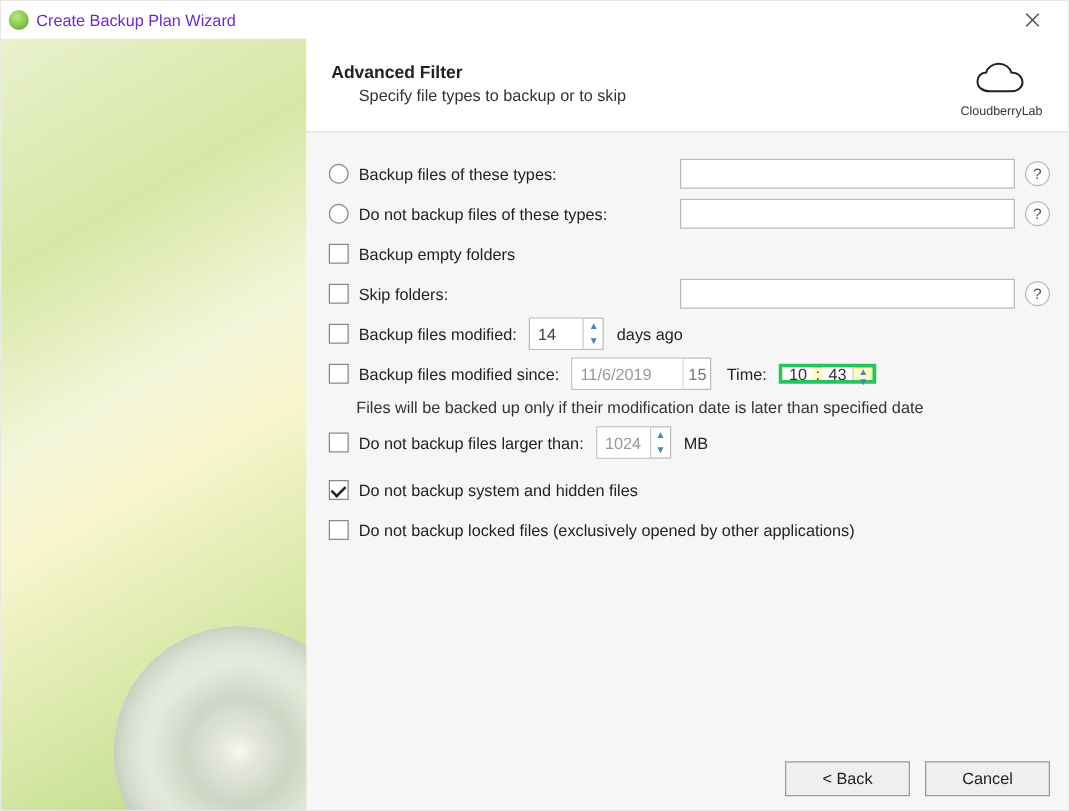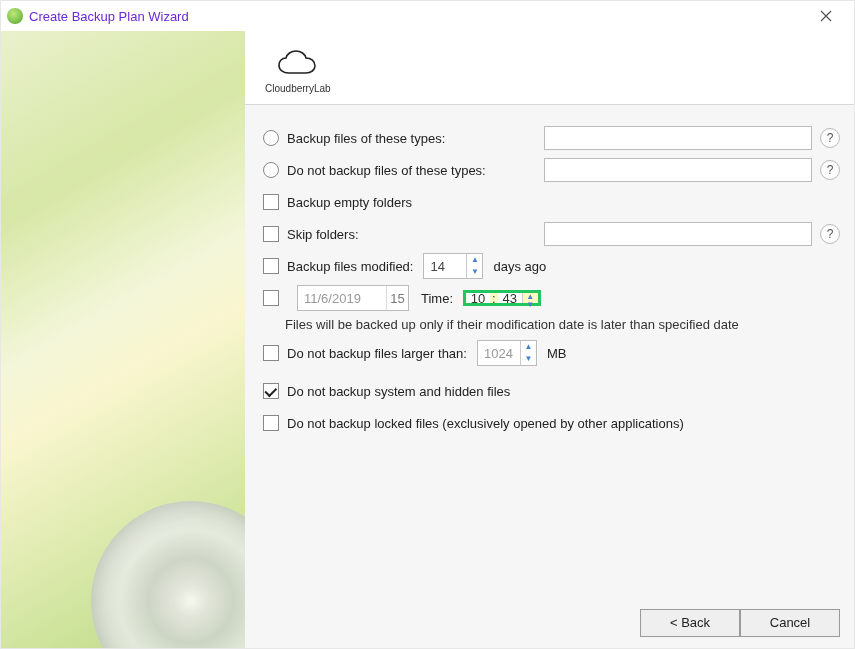--- a/index.html
+++ b/index.html
@@ -98,21 +98,21 @@
   .date-wrap { display:flex; align-items:stretch; height:26px; border:1px solid #bbb; background:#fff; }
   .date-wrap input { border:none; width:88px; padding:0 6px; font-family:inherit; font-size:13px; color:#999; }
   .date-wrap .cal { width:22px; display:flex; align-items:center; justify-content:center; border-left:1px solid #ddd; color:#777; }
   .hint { margin: 2px 0 8px 22px; color:#333; }
   .right-group { display:flex; align-items:center; margin-left:auto; }
   .footer {
     height: 52px;
     background: #f6f6f6;
     border-top: 1px solid transparent;
     display:flex; align-items:center; justify-content:flex-end;
-    padding: 0 14px; 
+    padding: 0 14px; gap: 12px;
   }
   .btn {
     min-width: 100px; height: 28px;
     border: 1px solid #9a9a9a; background: #efefef;
     display:flex; align-items:center; justify-content:center;
     font-family: inherit; font-size: 13px; color:#222;
     cursor: default;
   }
   .btn.primary { border: 2px solid #2a6fb5; background:#fff; }
   .time-wrap { display:flex; align-items:stretch; height:16px; border:3px solid #22c55e; background:#fef9c3; }
@@ -134,20 +134,24 @@
     </div>
   </div>
 
   <div class="body">
     <div class="side">
       <div class="disc"></div>
     </div>
 
     <div class="main">
       <div class="header">
+        <div class="header-text">
+          <h1>Advanced Filter</h1>
+          <p class="sub">Specify file types to backup or to skip</p>
+        </div>
         <div class="brand">
           <div class="cloud">
             <svg width="48" height="30" viewBox="0 0 48 30">
               <path d="M15 24c-6 0-10-3-10-8 0-4 3-7 7-7 1-4 5-7 10-7 5 0 9 3 10 7 5 0 9 3 9 8 0 4-4 7-9 7H15z" fill="none" stroke="#222" stroke-width="1.6"></path>
             </svg>
           </div>
           <div>CloudberryLab</div>
         </div>
       </div>
 
@@ -196,20 +200,21 @@
               <div>▲</div>
               <div>▼</div>
             </div>
           </div>
           <div style="width:10px"></div>
           <span>days ago</span>
         </div>
 
         <div class="row">
           <span class="check"></span>
+          <label>Backup files modified since:</label>
           <div style="width:10px"></div>
           <div class="date-wrap">
             <input class="disabled" value="11/6/2019" style="">
             <div class="cal">15</div>
           </div>
           <div style="width:12px"></div>
           <span>Time:</span>
           <div style="width:10px"></div>
           <div class="time-wrap">
             <input class="tpart" value="10" style="">

